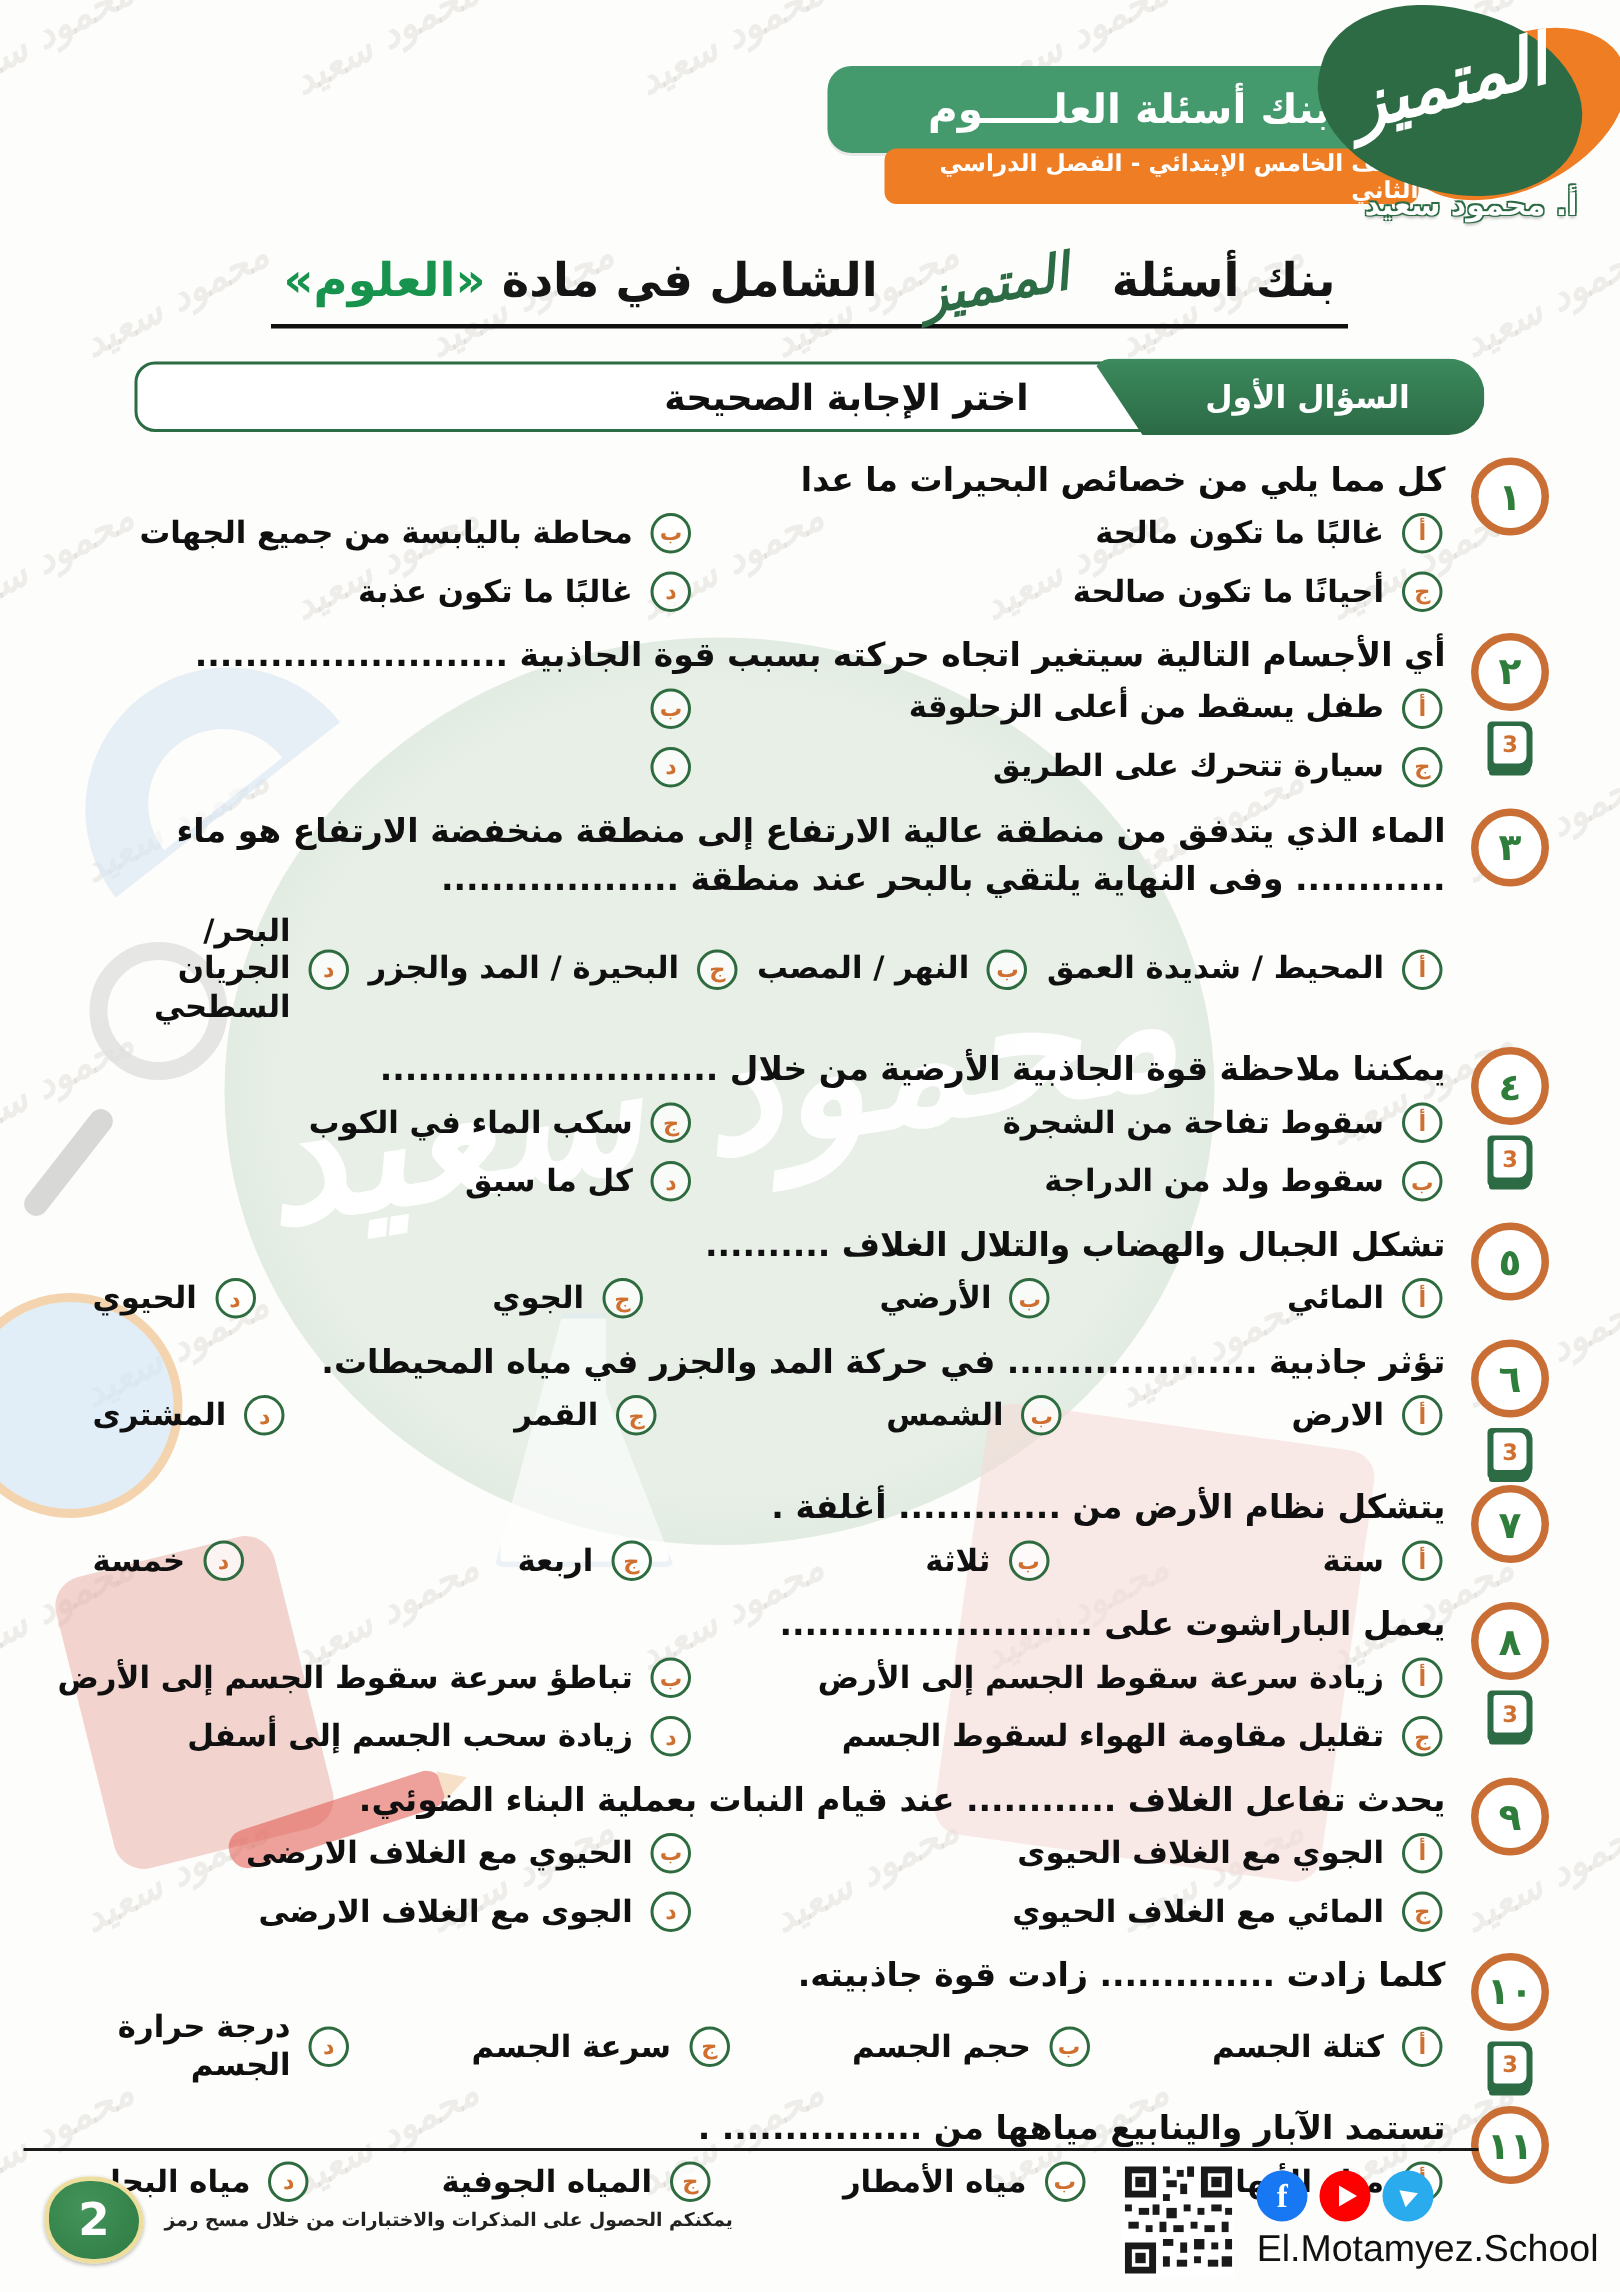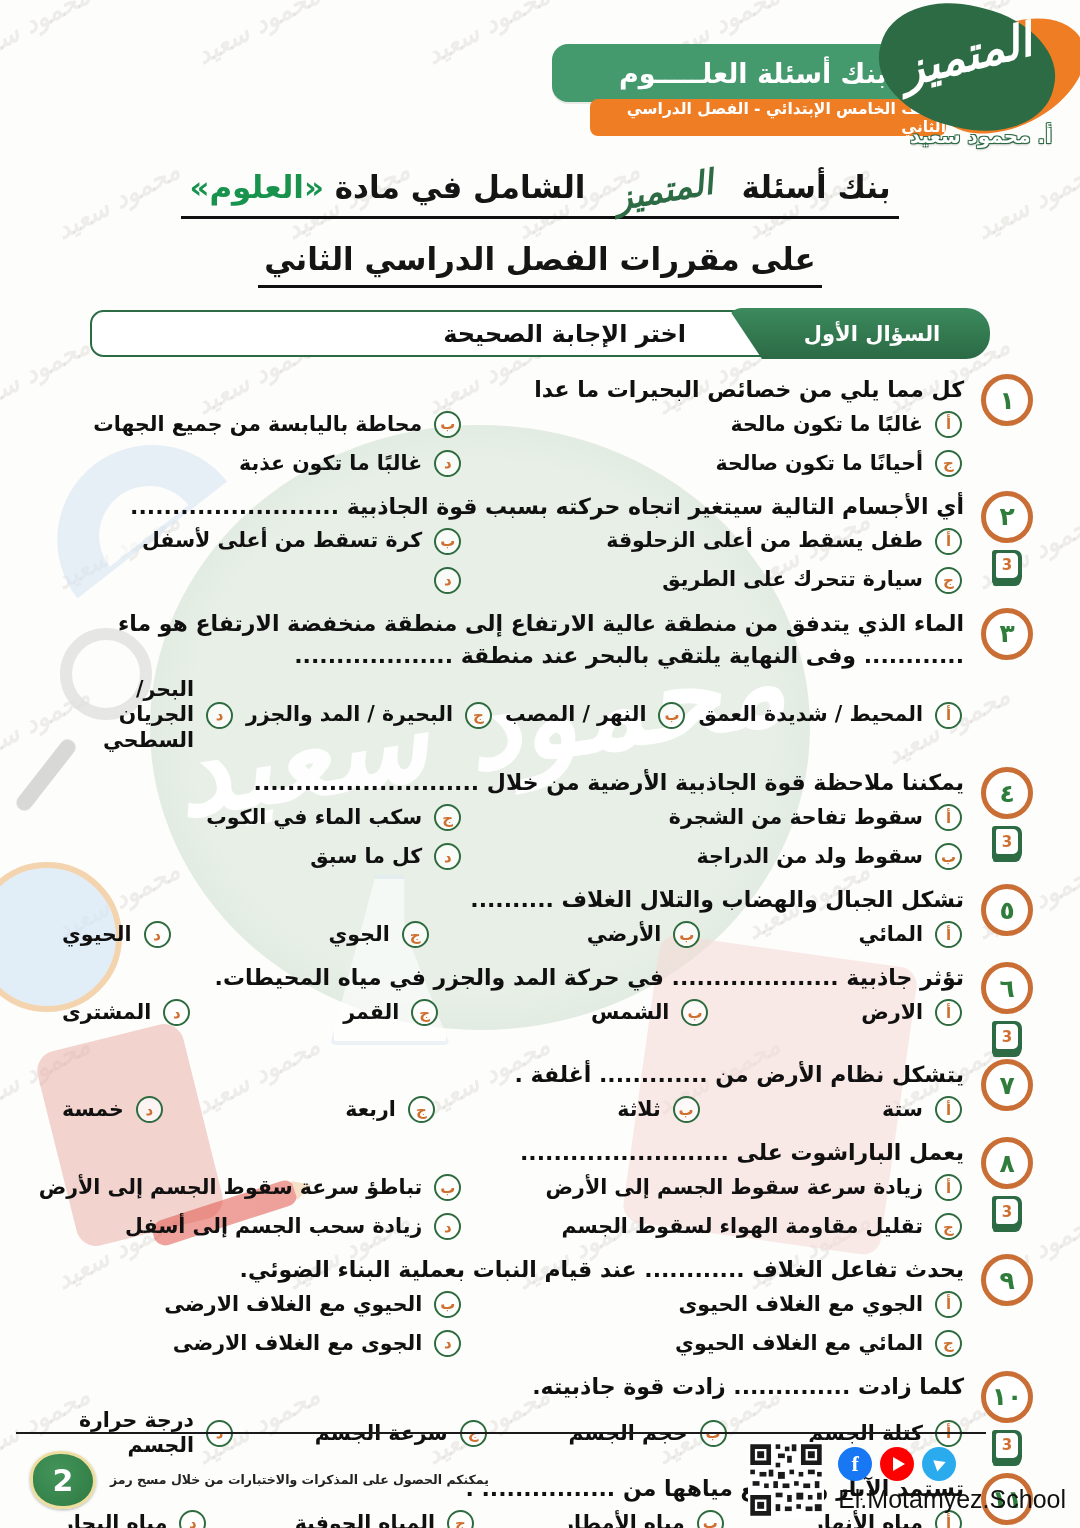--- a/index.html
+++ b/index.html
@@ -209,21 +209,20 @@
   </header>
 
   <div class="title">
     <div class="t1">
       <span>بنك أسئلة</span>
       <span class="t-logo">المتميز</span>
       <span>الشامل في مادة</span>
       <span class="t-subj">«العلوم»</span>
     </div>
     <br>
-    <div class="t2">على مقررات الفصل الدراسي الثاني</div>
   </div>
 
   <div class="qbar">
     <div class="qbar-white">
       <span class="qbar-instr">اختر الإجابة الصحيحة</span>
     </div>
     <div class="qbar-green">
       <span>السؤال الأول</span>
     </div>
   </div>
@@ -264,21 +263,20 @@
         </div>
         <div class="q-body">
           <div class="q-text">أي الأجسام التالية سيتغير اتجاه حركته بسبب قوة الجاذبية .........................</div>
           <div class="opts grid2">
             <div class="opt">
               <span class="opt-letter">أ</span>
               <span class="opt-label">طفل يسقط من أعلى الزحلوقة</span>
             </div>
             <div class="opt">
               <span class="opt-letter">ب</span>
-              <span class="opt-label">كرة تسقط من أعلى لأسفل</span>
             </div>
             <div class="opt">
               <span class="opt-letter">ج</span>
               <span class="opt-label">سيارة تتحرك على الطريق</span>
             </div>
             <div class="opt">
               <span class="opt-letter">د</span>
             </div>
           </div>
         </div>

